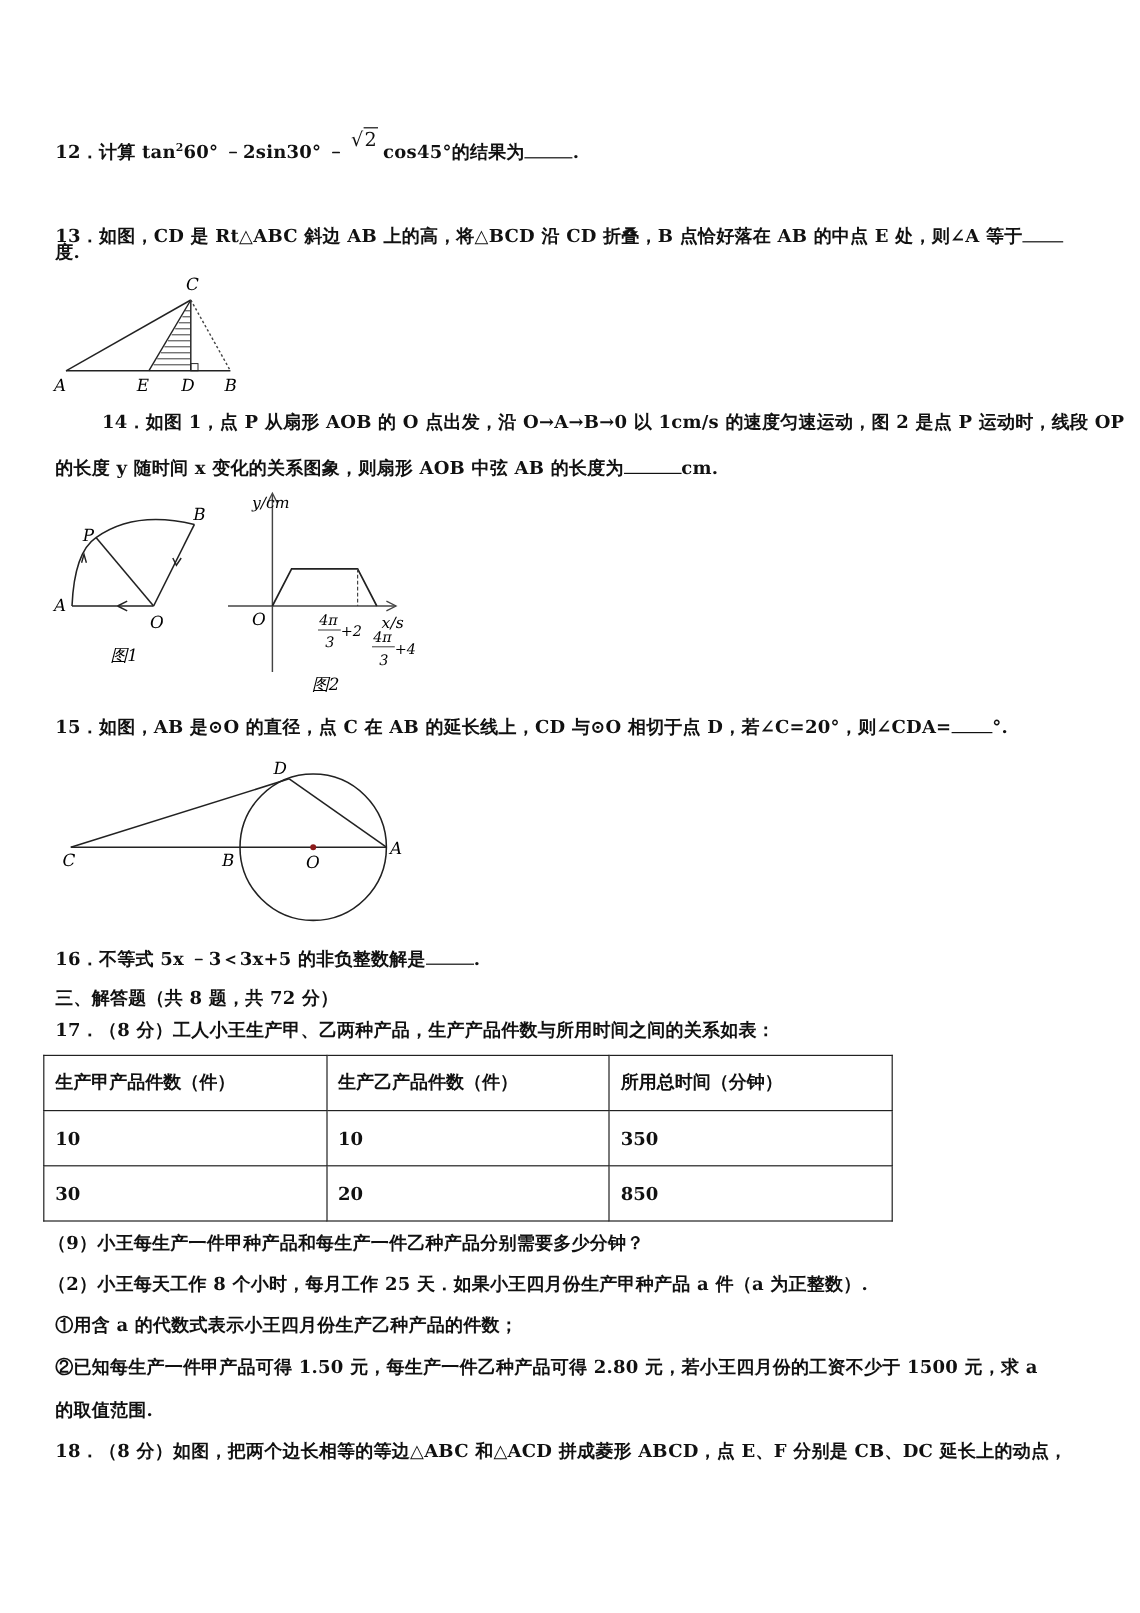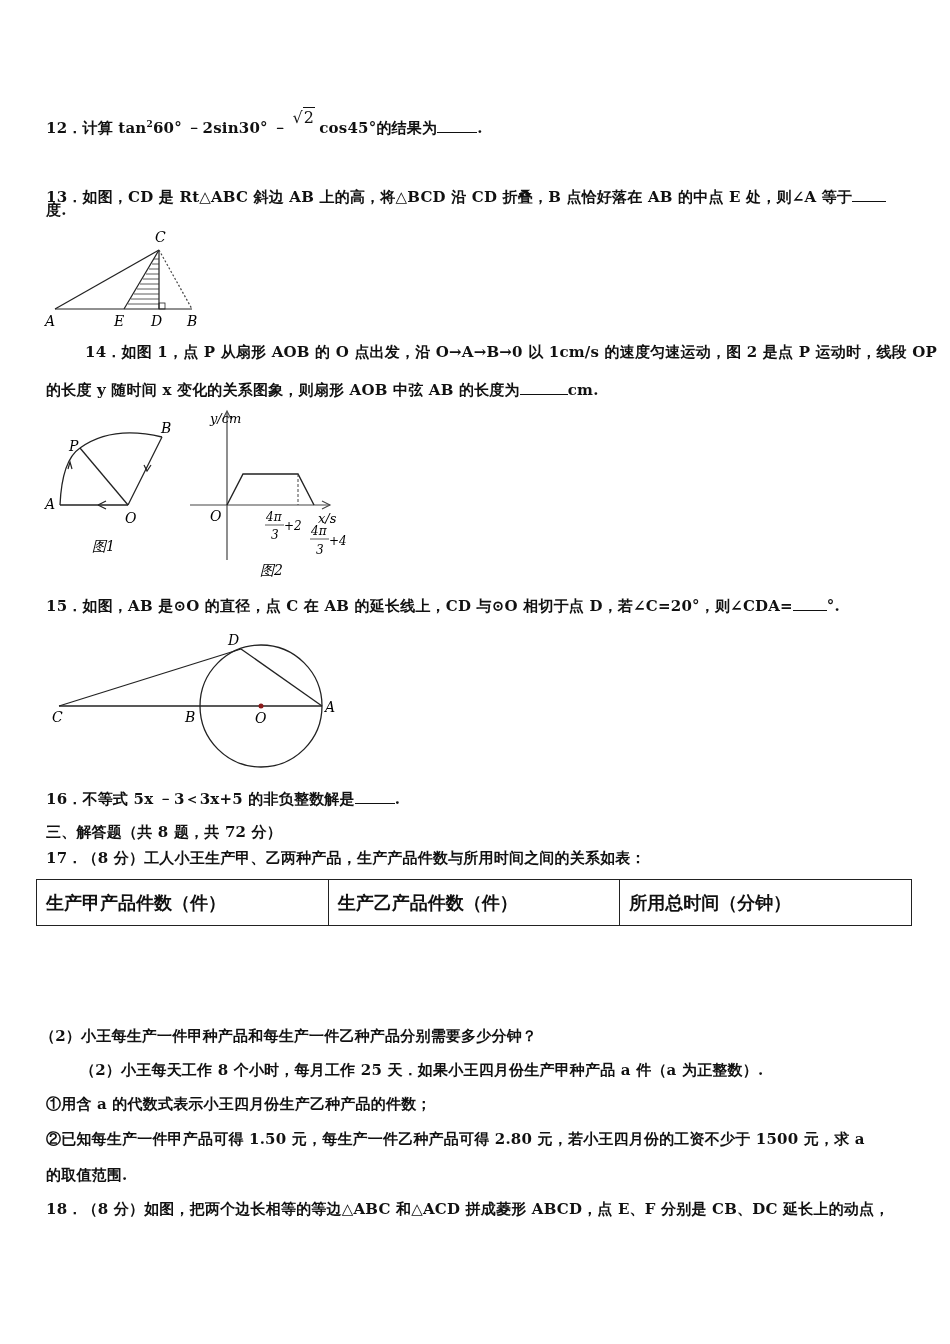--- a/index.html
+++ b/index.html
@@ -12,22 +12,22 @@
     position: absolute; left: 46px; font-size: 15px; font-weight: bold;
     white-space: nowrap; line-height: 20px; letter-spacing: 0.2px;
   }
   .blank { display: inline-block; border-bottom: 1.5px solid #111; height: 14px; vertical-align: baseline; }
   .sup { font-size: 9px; vertical-align: 6px; }
   .sqrt { display: inline-block; position: relative; font-weight: normal; font-size: 16px; top: -10px; margin: 0 4px; }
   .sqrt .rad { border-top: 1px solid #111; padding: 0 1px; }
   .fig { position: absolute; }
   .fig svg text { font-family: "DejaVu Serif", "Liberation Serif", serif; font-style: italic; }
   table.data {
-    position: absolute; left: 36px; top: 879px; width: 876px;
-    border-collapse: collapse; font-size: 18px; font-weight: bold;
+    position: absolute; left: 36px; top: 879px; width: 708px;
+    border-collapse: collapse; font-size: 15px; font-weight: bold;
   }
   table.data td {
     border: 1.5px solid #222; height: 45px; padding: 0 0 0 9px;
     vertical-align: middle; width: 33.3%;
   }
 </style>
 </head>
 <body>
 
 <div class="line" style="top:114px;">
@@ -144,22 +144,32 @@
 
 <div class="line" style="top:848px;">17．（8 分）工人小王生产甲、乙两种产品，生产产品件数与所用时间之间的关系如表：</div>
 
 <table class="data">
   <tbody>
       <tr>
     <td>生产甲产品件数（件）</td>
     <td>生产乙产品件数（件）</td>
     <td>所用总时间（分钟）</td>
   </tr>
+  <tr>
+    <td>10</td>
+    <td>10</td>
+    <td>350</td>
+  </tr>
+  <tr>
+    <td>30</td>
+    <td>20</td>
+    <td>850</td>
+  </tr>
 </tbody>
   </table>
 
-<div class="line" style="top:1026px; left:40px;">（2）小王每生产一件甲种产品和每生产一件乙种产品分别需要多少分钟？</div>
-<div class="line" style="top:1060px; left:40px;margin-left:40px;">（2）小王每天工作 8 个小时，每月工作 25 天．如果小王四月份生产甲种产品 a 件（a 为正整数）.</div>
+<div class="line" style="top:1026px; left:40px;">（9）小王每生产一件甲种产品和每生产一件乙种产品分别需要多少分钟？</div>
+<div class="line" style="top:1060px; left:40px;">（2）小王每天工作 8 个小时，每月工作 25 天．如果小王四月份生产甲种产品 a 件（a 为正整数）.</div>
 <div class="line" style="top:1094px; left:46px;">①用含 a 的代数式表示小王四月份生产乙种产品的件数；</div>
 <div class="line" style="top:1129px; left:46px;">②已知每生产一件甲产品可得 1.50 元，每生产一件乙种产品可得 2.80 元，若小王四月份的工资不少于 1500 元，求 a</div>
 <div class="line" style="top:1165px; left:46px;">的取值范围.</div>
 
 <div class="line" style="top:1199px; left:46px;">18．（8 分）如图，把两个边长相等的等边△ABC 和△ACD 拼成菱形 ABCD，点 E、F 分别是 CB、DC 延长上的动点，</div>
 
 </body></html>

